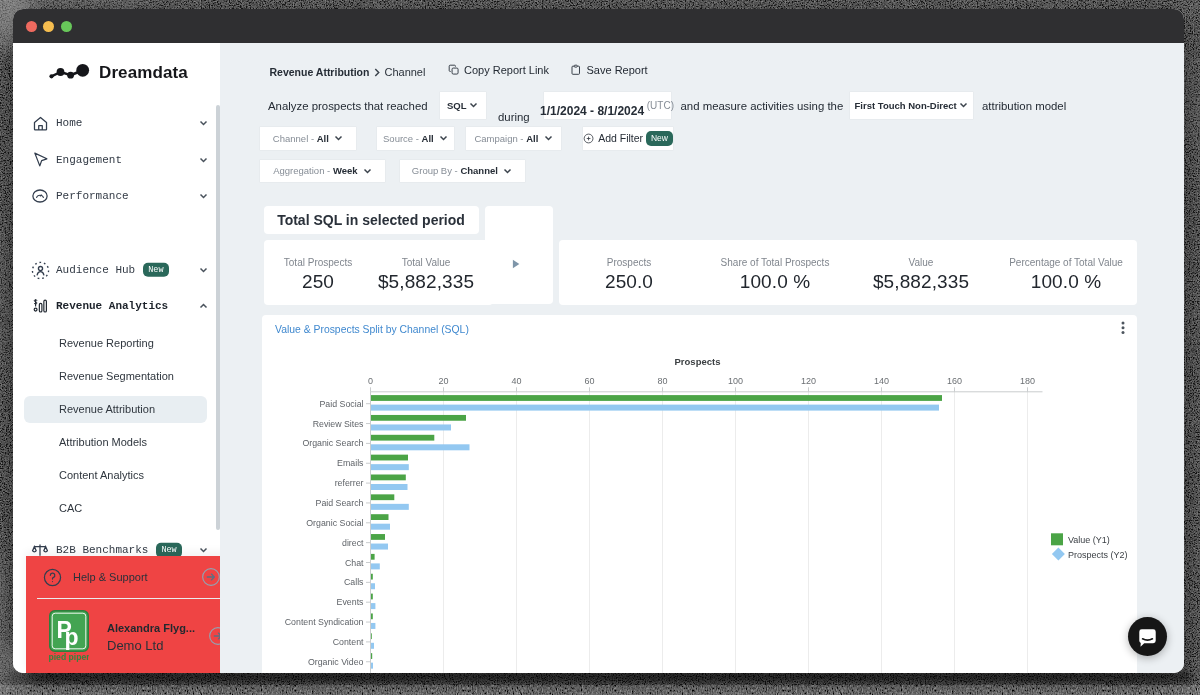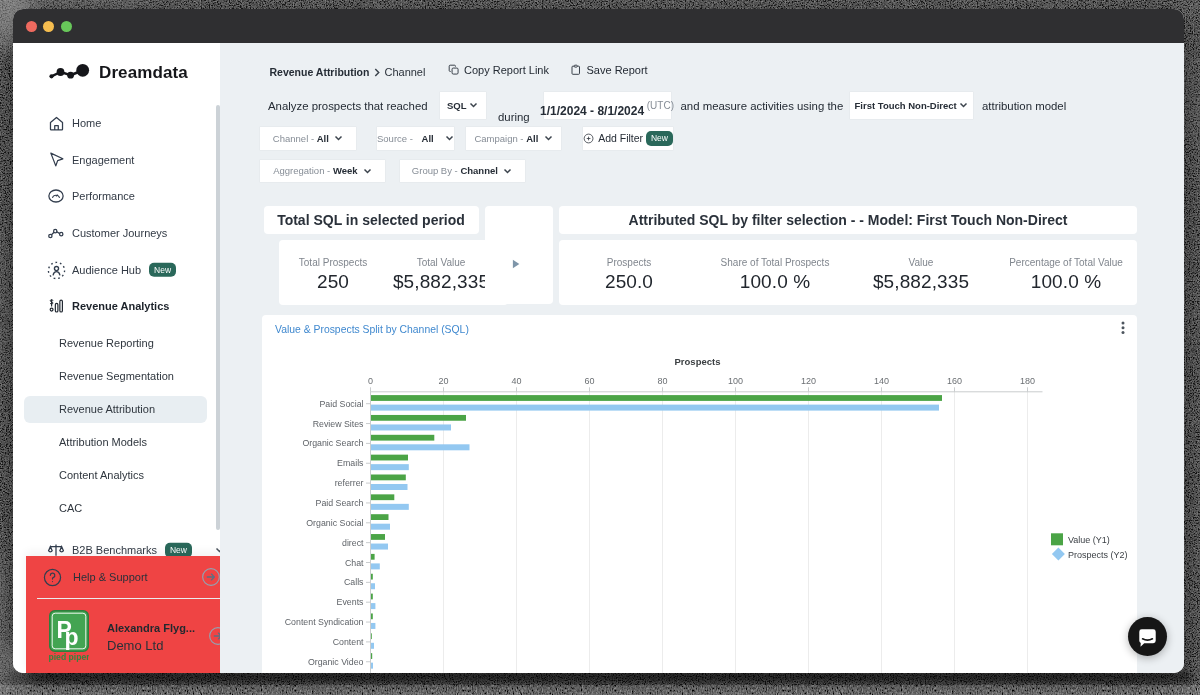--- a/index.html
+++ b/index.html
@@ -4,21 +4,21 @@
 <style>
   * { margin:0; padding:0; box-sizing:border-box; }
   html,body { width:1200px; height:695px; overflow:hidden; font-family:"Liberation Sans", sans-serif; }
   body { position:relative; background:#262524; }
   .abs { position:absolute; }
   .win { position:absolute; left:13px; top:9px; width:1171px; height:664px; border-radius:10px; overflow:hidden; background:#fff; box-shadow:0 10px 30px rgba(0,0,0,0.5); }
   .titlebar { position:absolute; left:0; top:0; width:100%; height:34px; background:#2f2f31; }
   .tl { position:absolute; top:11.5px; width:11px; height:11px; border-radius:50%; }
   .sidebar { position:absolute; left:0; top:34px; width:207px; height:630px; background:#fff; }
   .main { position:absolute; left:207px; top:34px; width:964px; height:630px; background:#ecf0f3; }
-  .navitem { position:absolute; left:16px; width:239px; height:30px; }
+  .navitem { position:absolute; left:0; width:239px; height:30px;font-family:Liberation Mono, monospace; }
   .navlabel { position:absolute; left:43px; top:50%; transform:translateY(-50%); font-size:11px; color:#323a45; white-space:nowrap; display:flex; align-items:center; }
   .chev { position:absolute; left:186px; top:50%; transform:translateY(-50%); }
   .subitem { position:absolute; left:46px; font-size:11px; color:#2f363e; white-space:nowrap; transform:translateY(-50%); }
   .badge { display:inline-block; background:#2a685a; color:#fff; font-size:8.5px; border-radius:5px; padding:3px 5px; line-height:1; font-weight:400; }
   .hrow { position:absolute; white-space:nowrap; color:#242b34; font-size:11.4px; }
   .chip { position:absolute; background:#fff; border-radius:0; display:flex; align-items:center; justify-content:center; white-space:nowrap; font-size:9.5px; color:#262d36; box-shadow:0 0 0 0.5px rgba(60,70,80,0.06); }
   .chip .gray { color:#868d96; }
   .chip b { color:#262d36; font-weight:700; }
   .cardhead { position:absolute; background:#fff; border-radius:4px; display:flex; align-items:center; justify-content:center; font-size:14px; font-weight:700; color:#2a313a; }
   .card { position:absolute; background:#fff; border-radius:4px; }
@@ -120,32 +120,20 @@
       </div>
       <div class="navitem" style="top:101.7px;">
         <svg class="icon abs" style="left:19px; top:6.5px;" width="17" height="17" viewBox="0 0 24 24" fill="none" stroke="#333e4e" stroke-width="1.8" stroke-linejoin="round">
           <path d="M4 3l7 18 2.6-7.4L21 11z"></path>
         </svg>
         <div class="navlabel">Engagement</div>
         <svg class="chev" width="9" height="6" viewBox="0 0 12 8" fill="none" stroke="#49525c" stroke-width="2">
           <path d="M2 2l4 4 4-4"></path>
         </svg>
       </div>
-      <div class="navitem" style="top:175px;">
-        <svg class="icon abs" style="left:18px; top:6px;" width="18" height="18" viewBox="0 0 24 24" fill="none" stroke="#333e4e" stroke-width="1.7">
-          <circle cx="4.5" cy="16" r="2.2"></circle>
-          <circle cx="11" cy="9.5" r="2.2"></circle>
-          <circle cx="19" cy="13.5" r="2.2"></circle>
-          <path d="M6 14.4l3.4-3.3M13 10.4l4 2.4"></path>
-        </svg>
-        <div class="navlabel">Customer Journeys</div>
-        <svg class="chev" width="9" height="6" viewBox="0 0 12 8" fill="none" stroke="#49525c" stroke-width="2">
-          <path d="M2 2l4 4 4-4"></path>
-        </svg>
-      </div>
       <div class="navitem" style="top:211.7px;">
         <svg class="icon abs" style="left:18px; top:6px;" width="19" height="19" viewBox="0 0 24 24" fill="none" stroke="#333e4e" stroke-width="1.7">
           <circle cx="12" cy="9.5" r="2.6"></circle>
           <path d="M7.8 17.5c0.6-2.8 2.2-4 4.2-4s3.6 1.2 4.2 4" stroke-linecap="round"></path>
           <circle cx="12" cy="12" r="10.2" stroke-dasharray="2.2 3.6" stroke-width="1.7"></circle>
         </svg>
         <div class="navlabel">Audience Hub<span class="badge" style="margin-left:8px;">New</span></div>
         <svg class="chev" width="9" height="6" viewBox="0 0 12 8" fill="none" stroke="#49525c" stroke-width="2">
           <path d="M2 2l4 4 4-4"></path>
         </svg>
@@ -238,52 +226,51 @@
       <div class="chip" style="left:323.5px; top:48.5px; width:127px; height:27px;"><b style="font-size:12px;margin-top:12px;">1/1/2024 - 8/1/2024</b>&nbsp;<span class="gray" style="font-size:10px;">(UTC)</span></div>
       <div class="hrow" style="left:460.5px; top:56.5px;">and measure activities using the</div>
       <div class="chip" style="left:630px; top:48.5px; width:123px; height:27px; font-weight:700;">First Touch Non-Direct&nbsp;<svg width="9" height="6" viewBox="0 0 12 8" fill="none" stroke="#3c444d" stroke-width="2">
           <path d="M2 2l4 4 4-4"></path>
         </svg></div>
       <div class="hrow" style="left:762px; top:56.5px;">attribution model</div>
 
       <div class="chip" style="left:40px; top:84px; width:96px; height:22.5px;"><span class="gray">Channel -</span>&nbsp;<b>All</b>&nbsp;&nbsp;<svg width="9" height="6" viewBox="0 0 12 8" fill="none" stroke="#3c444d" stroke-width="2">
           <path d="M2 2l4 4 4-4"></path>
         </svg></div>
-      <div class="chip" style="left:157px; top:84px; width:77px; height:22.5px;justify-content:space-between;"><span class="gray">Source -</span>&nbsp;<b>All</b>&nbsp;&nbsp;<svg width="9" height="6" viewBox="0 0 12 8" fill="none" stroke="#3c444d" stroke-width="2">
+      <div class="chip" style="left:157px; top:84px; width:77px; height:22.5px;"><span class="gray">Source -</span>&nbsp;<b>All</b>&nbsp;&nbsp;<svg width="9" height="6" viewBox="0 0 12 8" fill="none" stroke="#3c444d" stroke-width="2">
           <path d="M2 2l4 4 4-4"></path>
         </svg></div>
       <div class="chip" style="left:246px; top:84px; width:95px; height:22.5px;"><span class="gray">Campaign -</span>&nbsp;<b>All</b>&nbsp;&nbsp;<svg width="9" height="6" viewBox="0 0 12 8" fill="none" stroke="#3c444d" stroke-width="2">
           <path d="M2 2l4 4 4-4"></path>
         </svg></div>
       <div class="chip" style="left:363px; top:84px; width:90px; height:22.5px; font-size:10.5px;">
         <svg style="margin-right:4px;" width="13" height="13" viewBox="0 0 24 24" fill="none" stroke="#2b323b" stroke-width="1.7">
           <circle cx="12" cy="12" r="9.5"></circle>
           <path d="M12 8v8M8 12h8"></path>
         </svg>Add Filter&nbsp;<span class="badge">New</span></div>
 
       <div class="chip" style="left:40px; top:116.5px; width:125px; height:22.5px;"><span class="gray">Aggregation -</span>&nbsp;<b>Week</b>&nbsp;&nbsp;<svg width="9" height="6" viewBox="0 0 12 8" fill="none" stroke="#3c444d" stroke-width="2">
           <path d="M2 2l4 4 4-4"></path>
         </svg></div>
       <div class="chip" style="left:179.5px; top:116.5px; width:125px; height:22.5px;"><span class="gray">Group By -</span>&nbsp;<b>Channel</b>&nbsp;&nbsp;<svg width="9" height="6" viewBox="0 0 12 8" fill="none" stroke="#3c444d" stroke-width="2">
           <path d="M2 2l4 4 4-4"></path>
         </svg></div>
 
       <div class="cardhead" style="left:43.5px; top:162.7px; width:215px; height:28.3px;">Total SQL in selected period</div>
-      <div class="card" style="left:43.5px; top:196.5px; width:229px; height:65px;margin-left:15px;">
+      <div class="card" style="left:43.5px; top:196.5px; width:229px; height:65px;">
         <div class="statlabel" style="left:54.5px;">Total Prospects</div>
         <div class="statval" style="left:54.5px;">250</div>
         <div class="statlabel" style="left:162.5px;">Total Value</div>
         <div class="statval" style="left:162.5px;">$5,882,335</div>
       </div>
       <div class="card" style="left:265px; top:162.7px; width:67.7px; height:98.8px;">
         <svg class="abs" style="left:26.5px; top:53px;" width="8" height="10" viewBox="0 0 8 10">
           <path d="M0.9 0.8l6.4 4.2-6.4 4.2z" fill="#7e95a9"></path>
         </svg>
       </div>
-      <div class="cardhead" style="left:339px; top:162.7px; width:578px; height:28.3px;">Attributed SQL by filter selection - - Model: First Touch Non-Direct</div>
       <div class="card" style="left:339px; top:196.5px; width:578px; height:65px;">
         <div class="statlabel" style="left:70px;">Prospects</div>
         <div class="statval" style="left:70px;">250.0</div>
         <div class="statlabel" style="left:216px;">Share of Total Prospects</div>
         <div class="statval" style="left:216px;">100.0 %</div>
         <div class="statlabel" style="left:362px;">Value</div>
         <div class="statval" style="left:362px;">$5,882,335</div>
         <div class="statlabel" style="left:507px;">Percentage of Total Value</div>
         <div class="statval" style="left:507px;">100.0 %</div>
       </div>

